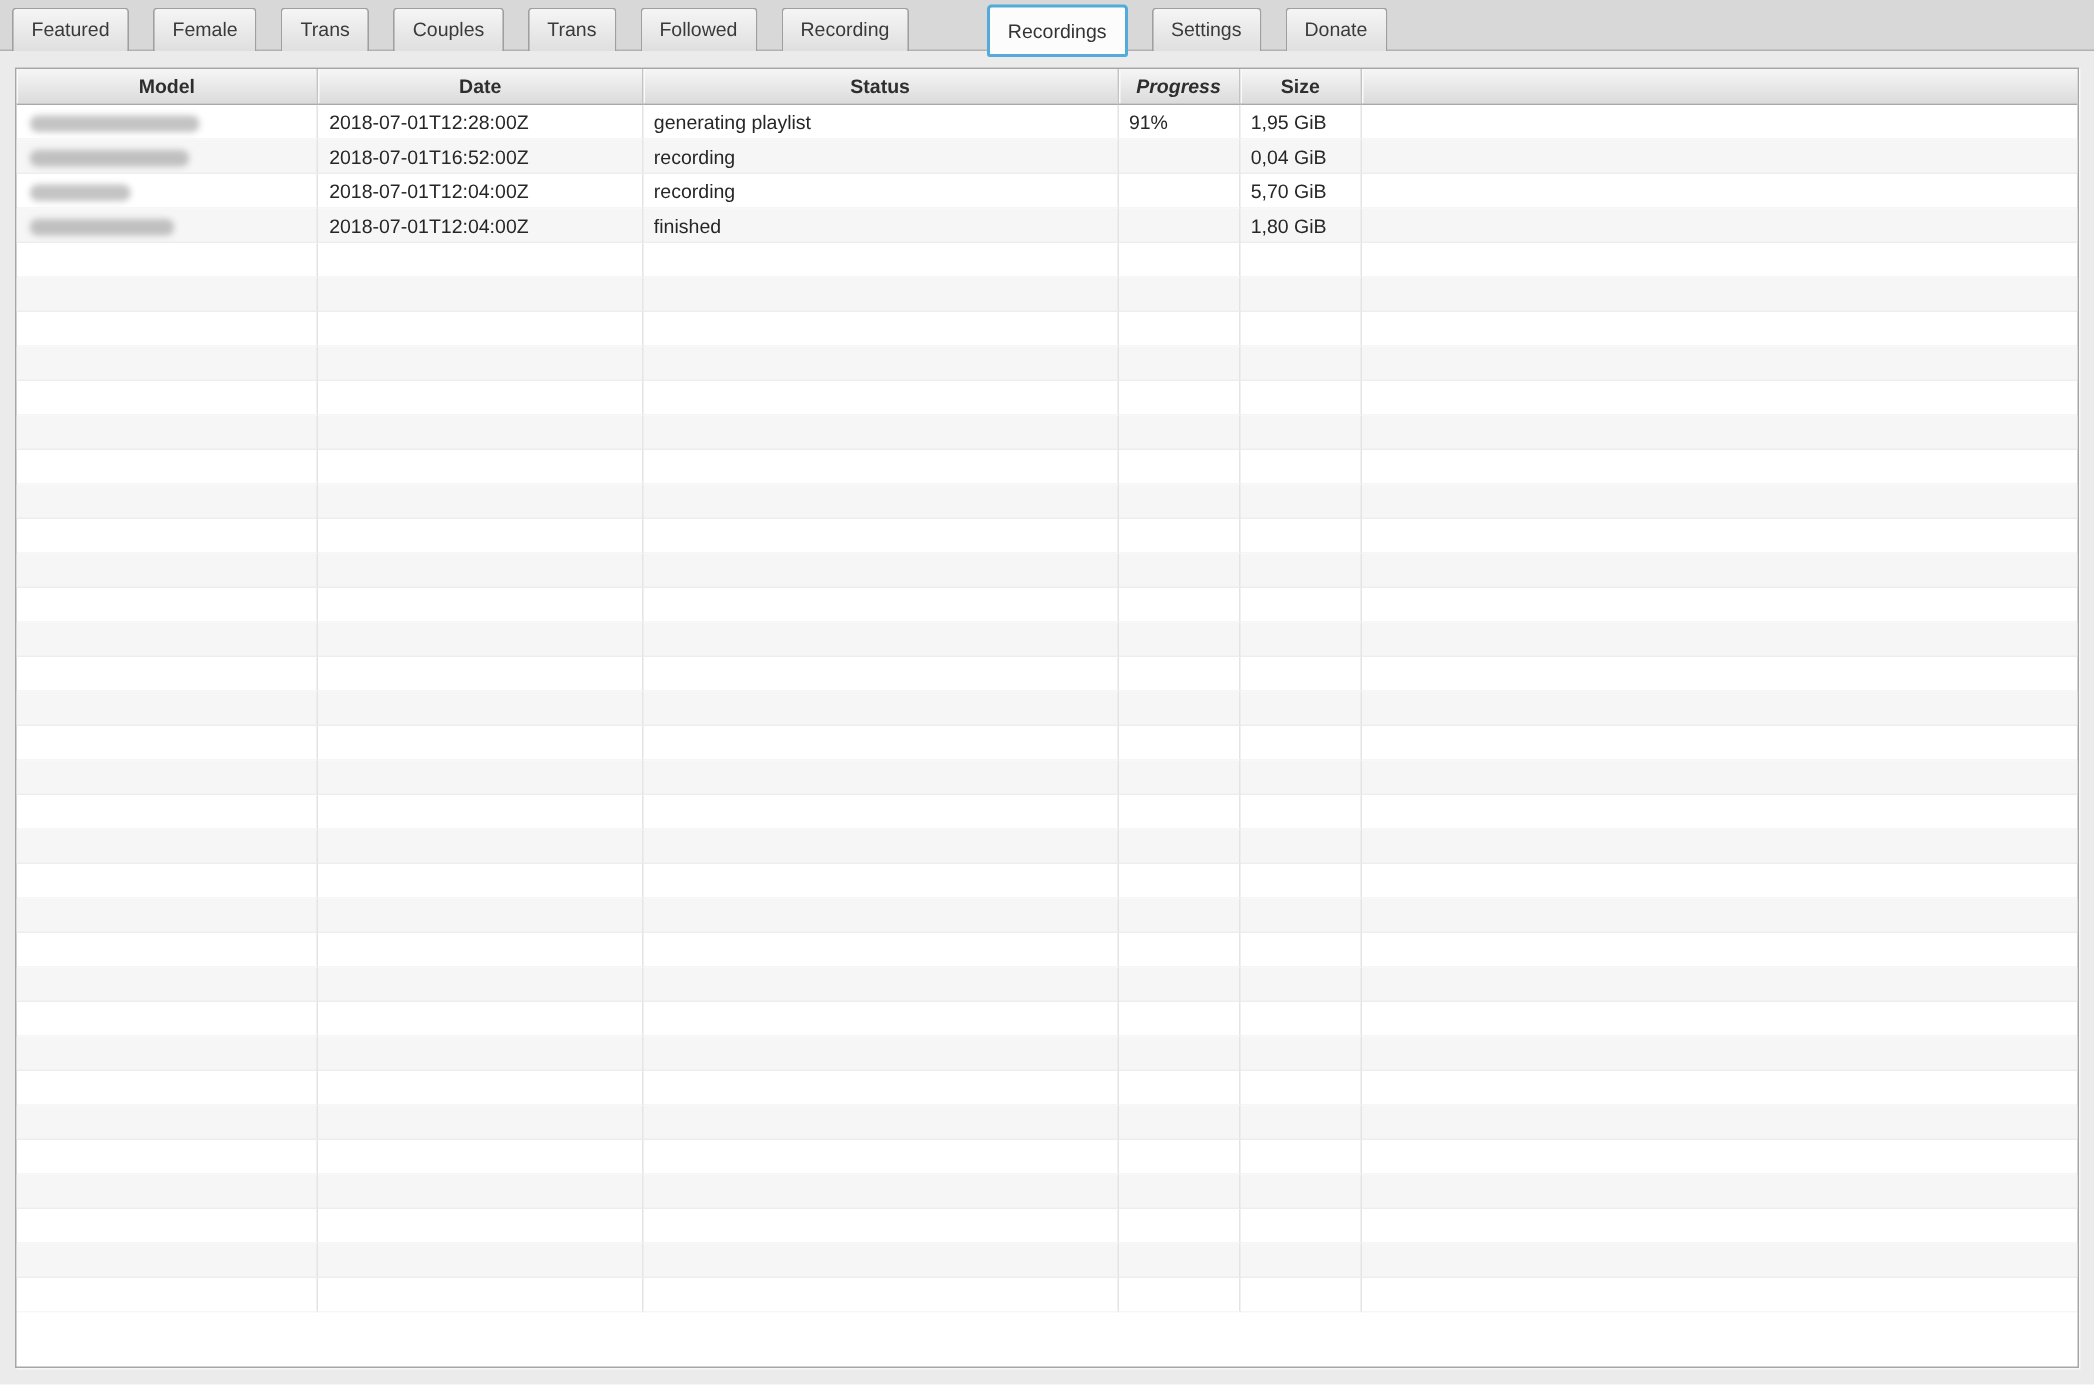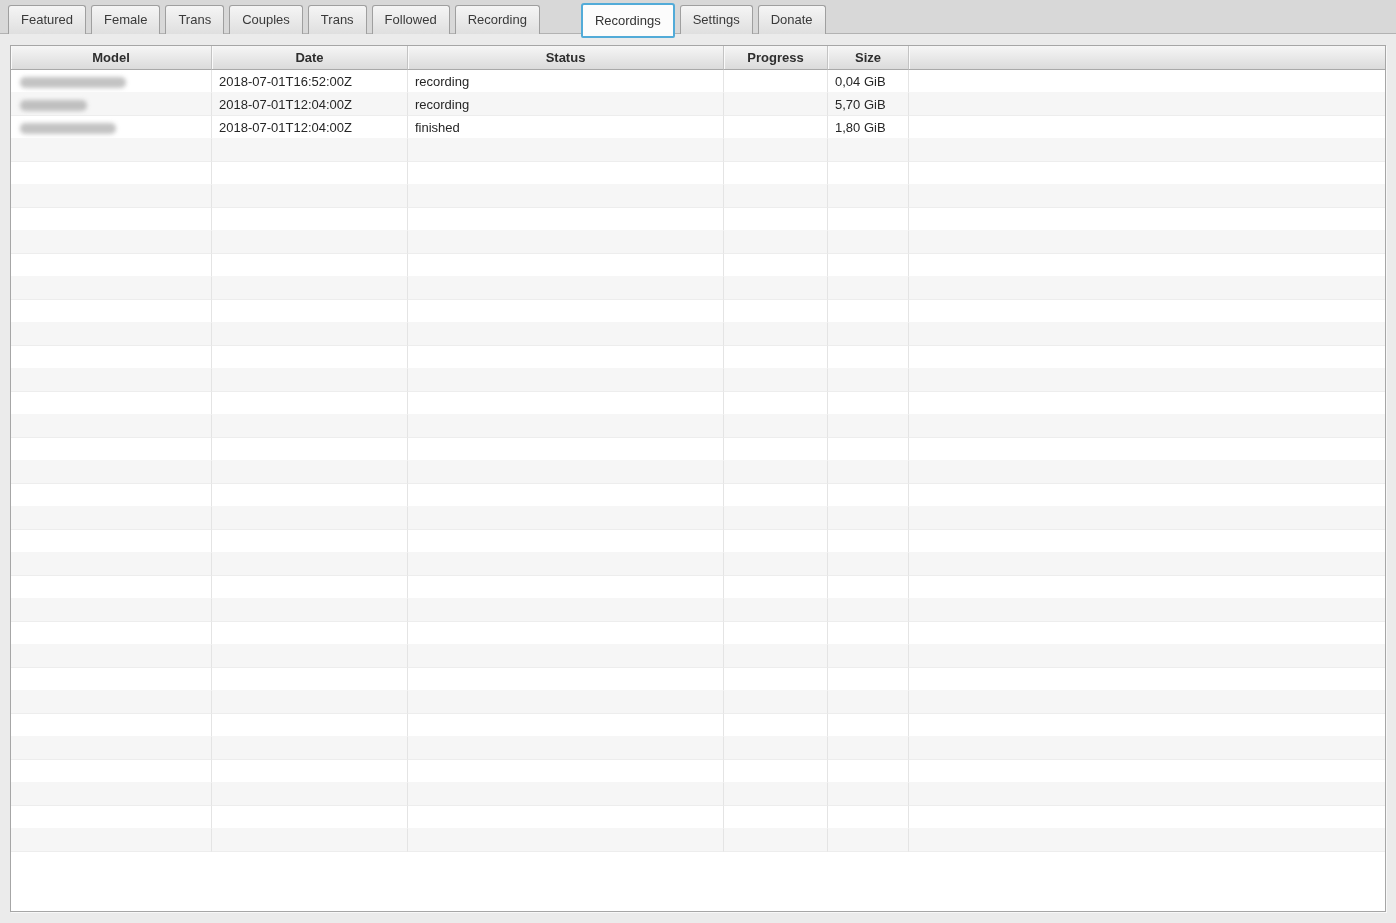--- a/index.html
+++ b/index.html
@@ -13,21 +13,21 @@
     color: #2d2d2d;
   }
 
   
   .tab-strip {
     position: absolute; top: 0; left: 0;
     width: 1396px; height: 34px;
     background: var(--tab-strip-background, #d8d8d8);
     border-bottom: 1px solid #b2b2b2;
     padding: 5px 0 0 8px;
-    display: flex; gap: 5px; align-items: flex-start;
+    display: flex; gap: 16px; align-items: flex-start;
   }
   .tab {
     appearance: none; -webkit-appearance: none;
     font: inherit; color: #3a3a3a;
     background: linear-gradient(#f5f5f5, #dfdfdf);
     border: 1px solid #9f9f9f; border-bottom: none;
     border-radius: 3px 3px 0 0;
     padding: 0 12px; height: 29px; line-height: 28px;
     cursor: default; white-space: nowrap;
   }
@@ -96,28 +96,36 @@
     <button type="button" class="tab active">Recordings</button>
     <button type="button" class="tab">Settings</button>
     <button type="button" class="tab">Donate</button>
   </div>
 
 <div class="table-frame">
   <table class="recordings">
     <thead>
       <tr>
           <th style="width: 201px;">Model</th>
-          <th style="width: 196px;">Date</th>
+          <th style="width: 216px;">Date</th>
           <th style="width: 316px;">Status</th>
-          <th style="width: 104px;">Progress</th>
+          <th style="width: 81px; font-style: italic;">Progress</th>
           <th style="width: 81px;">Size</th>
           <th style="width: 476px;"></th>
         </tr>
     </thead>
     <tbody>
+        <tr>
+          <td><span class="redacted-blob" style="width: 113px;"></span></td>
+          <td>2018-07-01T12:28:00Z</td>
+          <td>generating playlist</td>
+          <td>91%</td>
+          <td>1,95 GiB</td>
+          <td></td>
+        </tr>
         <tr>
           <td><span class="redacted-blob" style="width: 106px;"></span></td>
           <td>2018-07-01T16:52:00Z</td>
           <td>recording</td>
           <td></td>
           <td>0,04 GiB</td>
           <td></td>
         </tr>
         <tr>
           <td><span class="redacted-blob" style="width: 67px;"></span></td>

